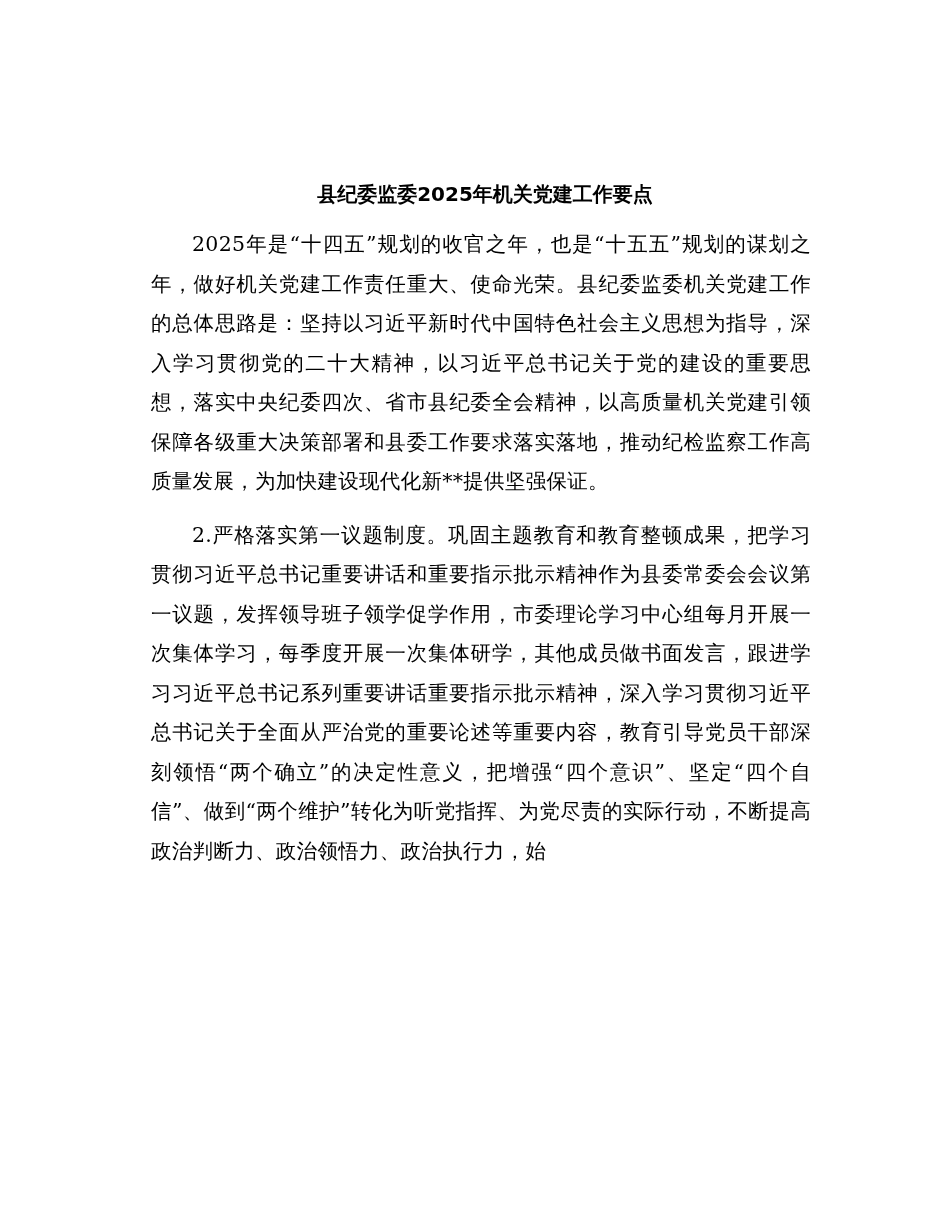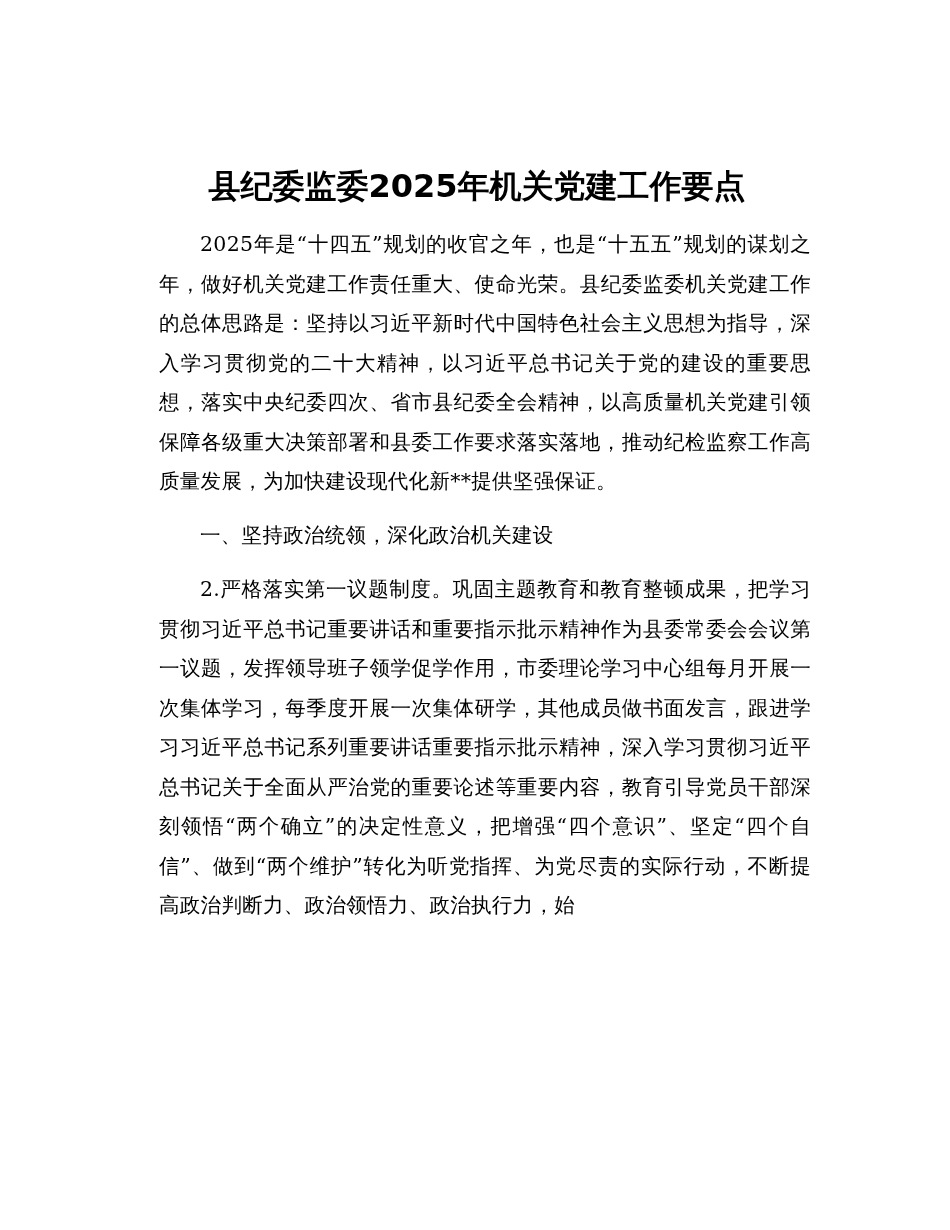--- a/index.html
+++ b/index.html
@@ -20,50 +20,49 @@
       top: 0;
       width: 668px;
     }
     .doc-title {
       position: absolute;
       top: 166px;
       left: 0;
       width: 668px;
       text-align: center;
       font-family: "DejaVu Sans", "Liberation Sans", sans-serif;
-      font-size: 32px;
+      font-size: 20px;
       font-weight: bold;
       line-height: 40px;
-      margin: 0;
+      margin: 8px;
       letter-spacing: 0px;
     }
     .body-text {
       position: absolute;
       top: 225px;
       left: 0;
       width: 668px;
     }
     .para {
-      margin: 0 0 14px 16px;
+      margin: 0 0 14px 8px;
       font-family: "DejaVu Serif", "Liberation Serif", serif;
       font-size: 20.5px;
       line-height: 39.5px;
       text-align: justify;
       text-indent: 2em;
       letter-spacing: 0.3px;
       word-break: break-all;
     }
     .para.heading {
       margin-bottom: 15px;
     }
   </style>
 </head>
 <body>
 
 <div class="page">
   <h1 class="doc-title">县纪委监委2025年机关党建工作要点</h1>
 
   <div class="body-text">
     <p class="para">2025年是“十四五”规划的收官之年，也是“十五五”规划的谋划之年，做好机关党建工作责任重大、使命光荣。县纪委监委机关党建工作的总体思路是：坚持以习近平新时代中国特色社会主义思想为指导，深入学习贯彻党的二十大精神，以习近平总书记关于党的建设的重要思想，落实中央纪委四次、省市县纪委全会精神，以高质量机关党建引领保障各级重大决策部署和县委工作要求落实落地，推动纪检监察工作高质量发展，为加快建设现代化新**提供坚强保证。</p>
-    <p class="para heading">一、坚持政治统领，深化政治机关建设</p>
     <p class="para">2.严格落实第一议题制度。巩固主题教育和教育整顿成果，把学习贯彻习近平总书记重要讲话和重要指示批示精神作为县委常委会会议第一议题，发挥领导班子领学促学作用，市委理论学习中心组每月开展一次集体学习，每季度开展一次集体研学，其他成员做书面发言，跟进学习习近平总书记系列重要讲话重要指示批示精神，深入学习贯彻习近平总书记关于全面从严治党的重要论述等重要内容，教育引导党员干部深刻领悟“两个确立”的决定性意义，把增强“四个意识”、坚定“四个自信”、做到“两个维护”转化为听党指挥、为党尽责的实际行动，不断提高政治判断力、政治领悟力、政治执行力，始</p>
   </div>
 </div>
 
 </body></html>

